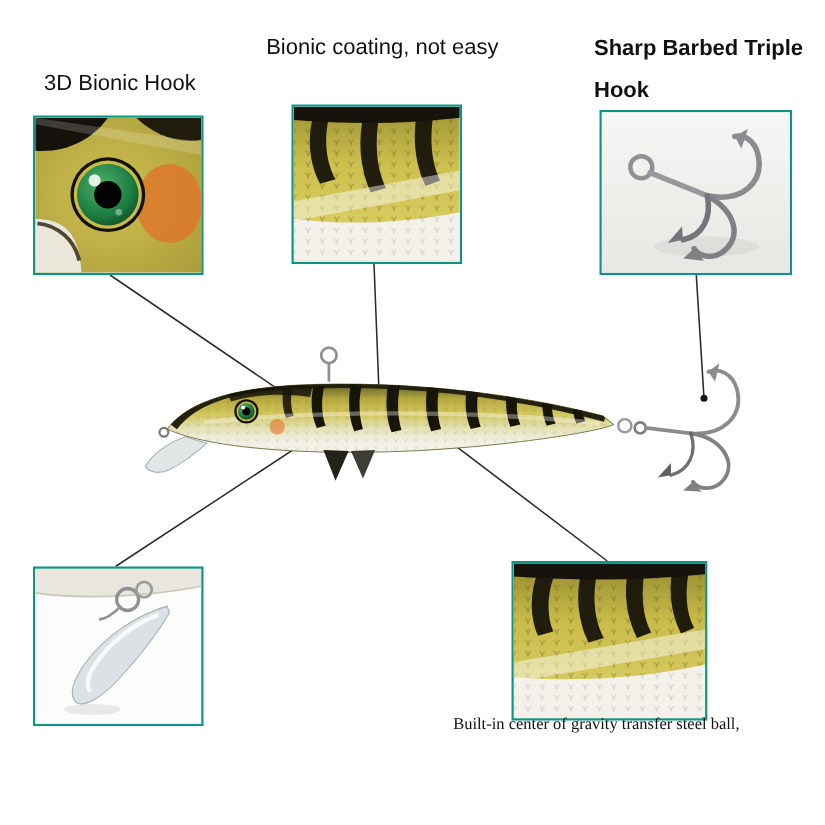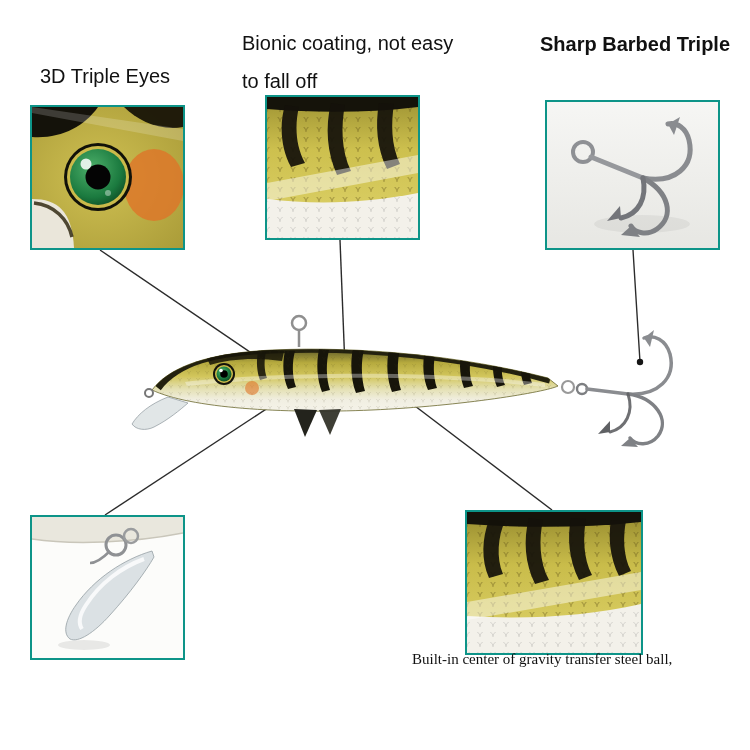--- a/index.html
+++ b/index.html
@@ -14,21 +14,21 @@
   }
   .callout-box svg { display:block; }
   .box-eye     { left:30px;  top:105px; width:155px; height:145px; }
   .box-coating { left:265px; top:95px;  width:155px; height:145px; }
   .box-hook    { left:545px; top:100px; width:175px; height:150px; }
   .box-tongue  { left:30px;  top:515px; width:155px; height:145px; }
   .box-gravity { left:465px; top:510px; width:178px; height:145px; }
   .label { position:absolute; z-index:3; font-size:20px; color:#111; white-space:nowrap; }
   .label span { display:block; line-height:38px; }
   .label-eyes    { left:40px;  top:57px; }
-  .label-coating { left:242px; top:24px; }
+  .label-coating { left:242px; top:24px;text-align:center; }
   .label-hook    { left:540px; top:25px;font-weight:bold; }
   .label-tongue  { left:27px;  top:668px; }
   .label-gravity { left:412px; top:643px; font-size:15px;font-family:Liberation Serif, serif; }
   .label-gravity span { line-height:32px; }
 </style>
 </head>
 <body>
 
 <div class="canvas">
 
@@ -241,26 +241,26 @@
         <path d="M22 8 C15 26 14 48 22 66 L36 62 C29 46 31 24 38 9 Z"></path>
         <path d="M62 6 C56 28 58 52 68 72 L82 68 C72 50 72 26 76 8 Z"></path>
         <path d="M104 6 C100 26 102 48 112 68 L125 63 C116 46 116 24 119 7 Z"></path>
         <path d="M144 8 C141 26 143 46 152 64 L164 59 C156 44 156 24 159 9 Z"></path>
       </g>
       <path d="M0 90 L174 60 L174 78 L0 108 Z" fill="#ffffff" opacity="0.45"></path>
     </svg>
   </div>
 
   <div class="label label-eyes">
-    <span>3D Triple Eyes</span>
+    <span>3D Bionic Hook</span>
   </div>
   <div class="label label-coating">
     <span>Bionic coating, not easy</span>
-    <span>to fall off</span>
   </div>
   <div class="label label-hook">
     <span>Sharp Barbed Triple</span>
+    <span>Hook</span>
   </div>
   <div class="label label-gravity">
     <span>Built-in center of gravity transfer steel ball,</span>
   </div>
 
 </div>
 
 </body></html>

